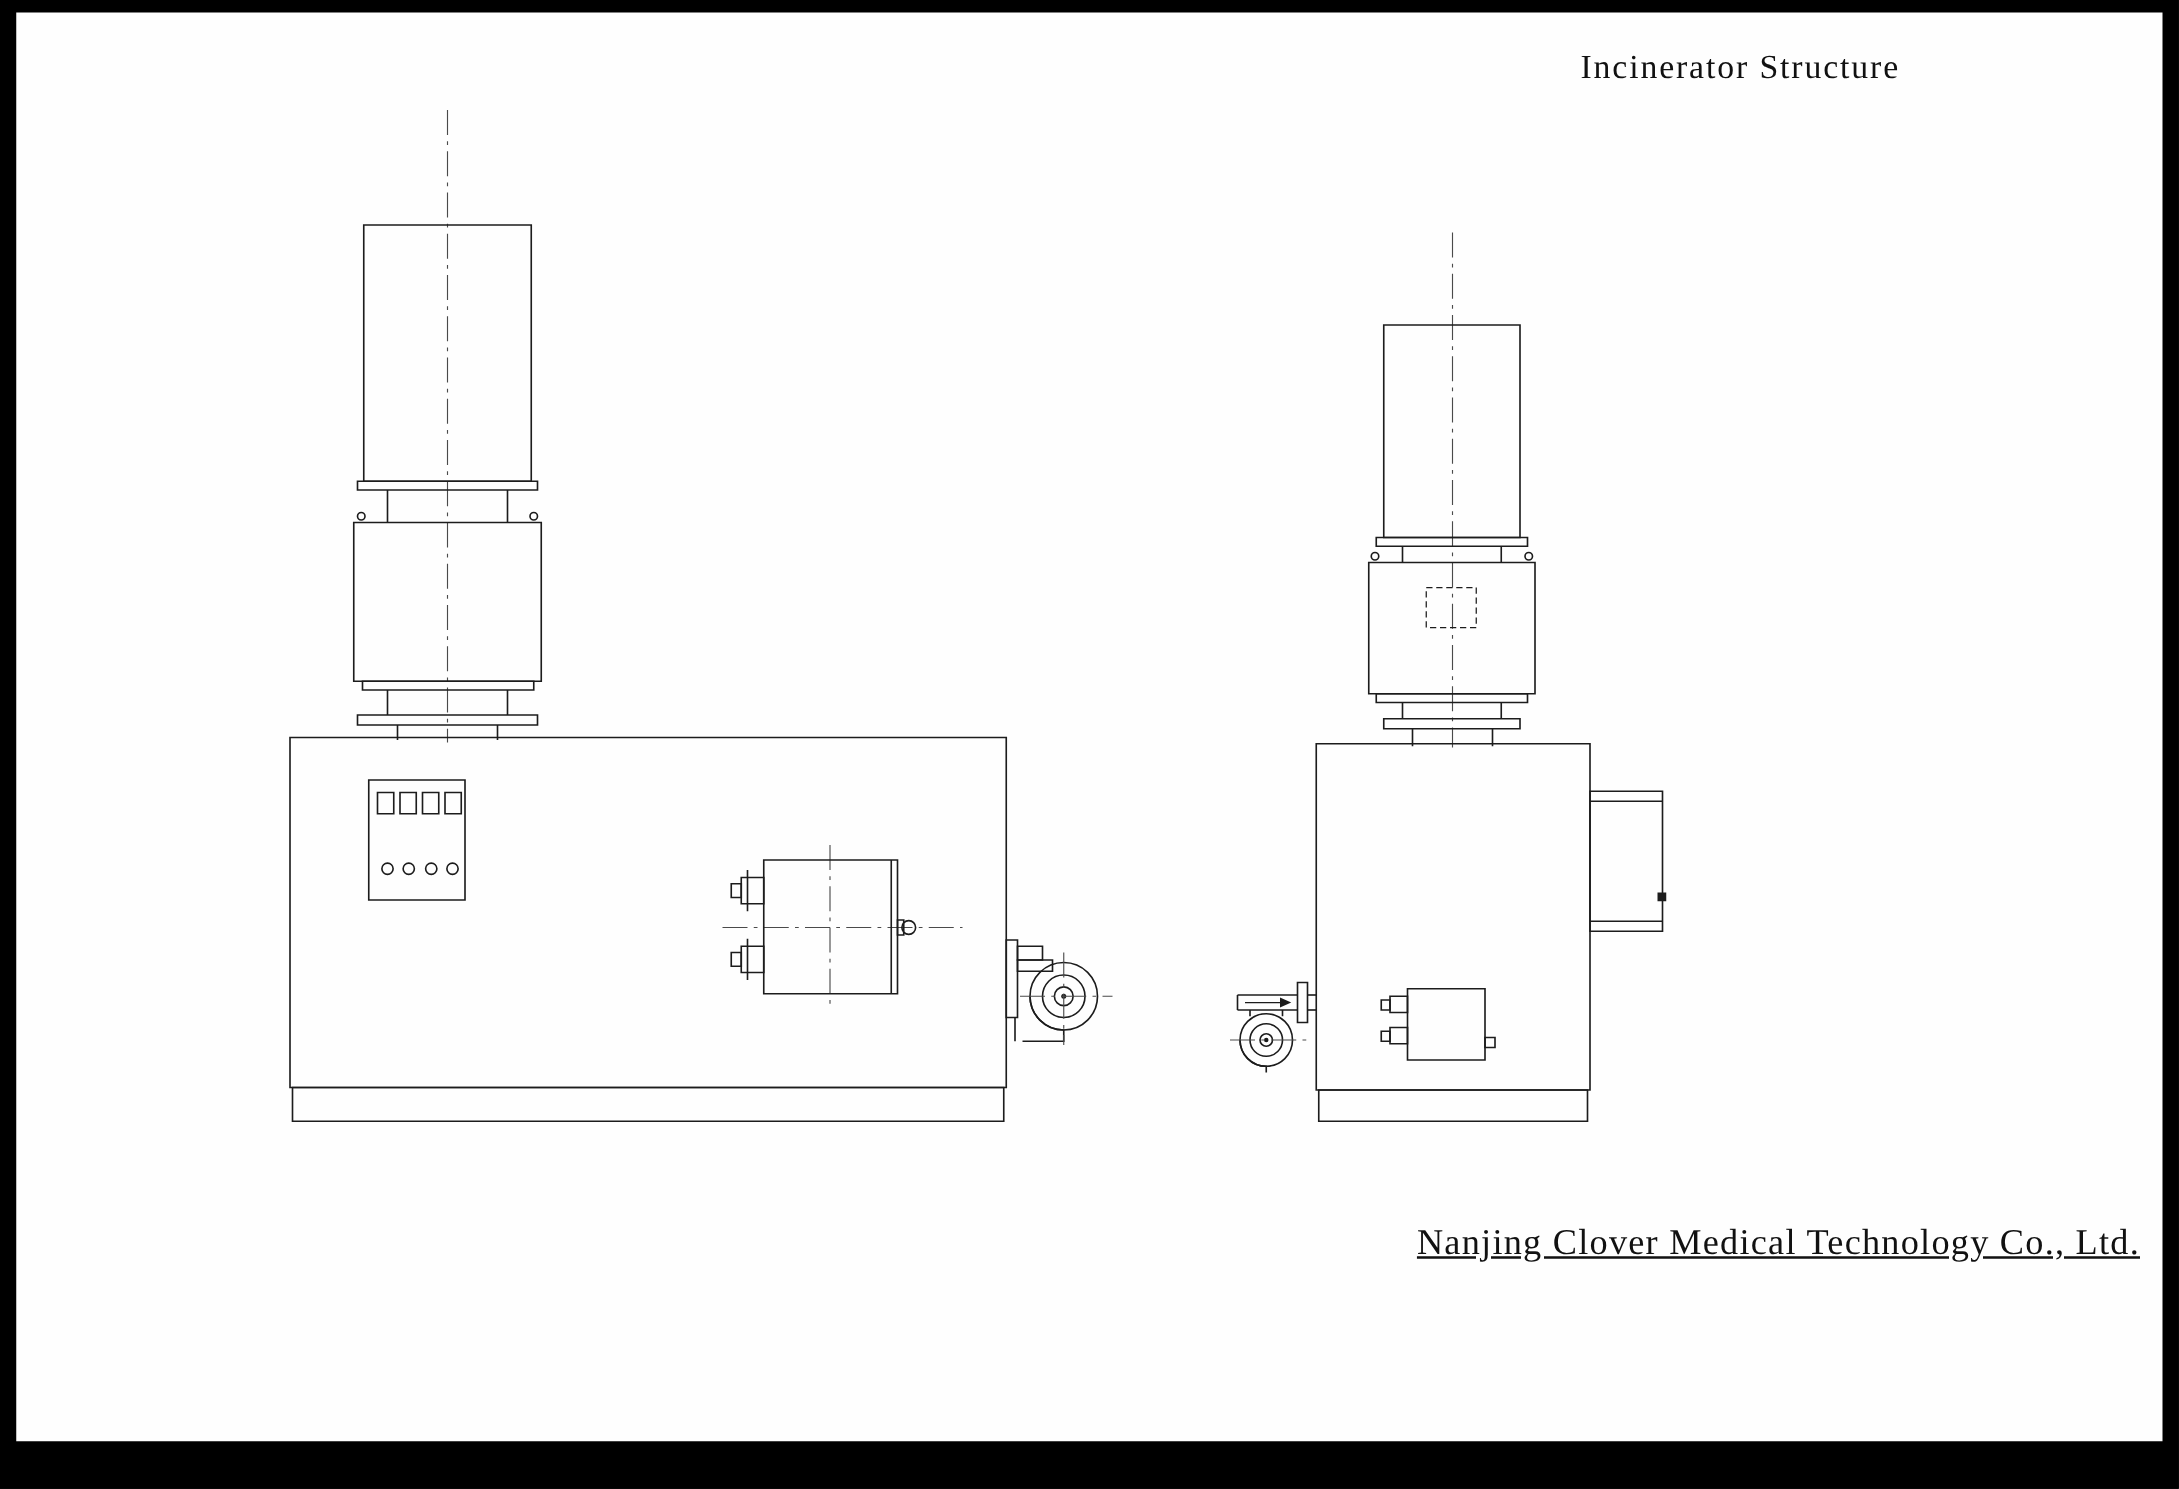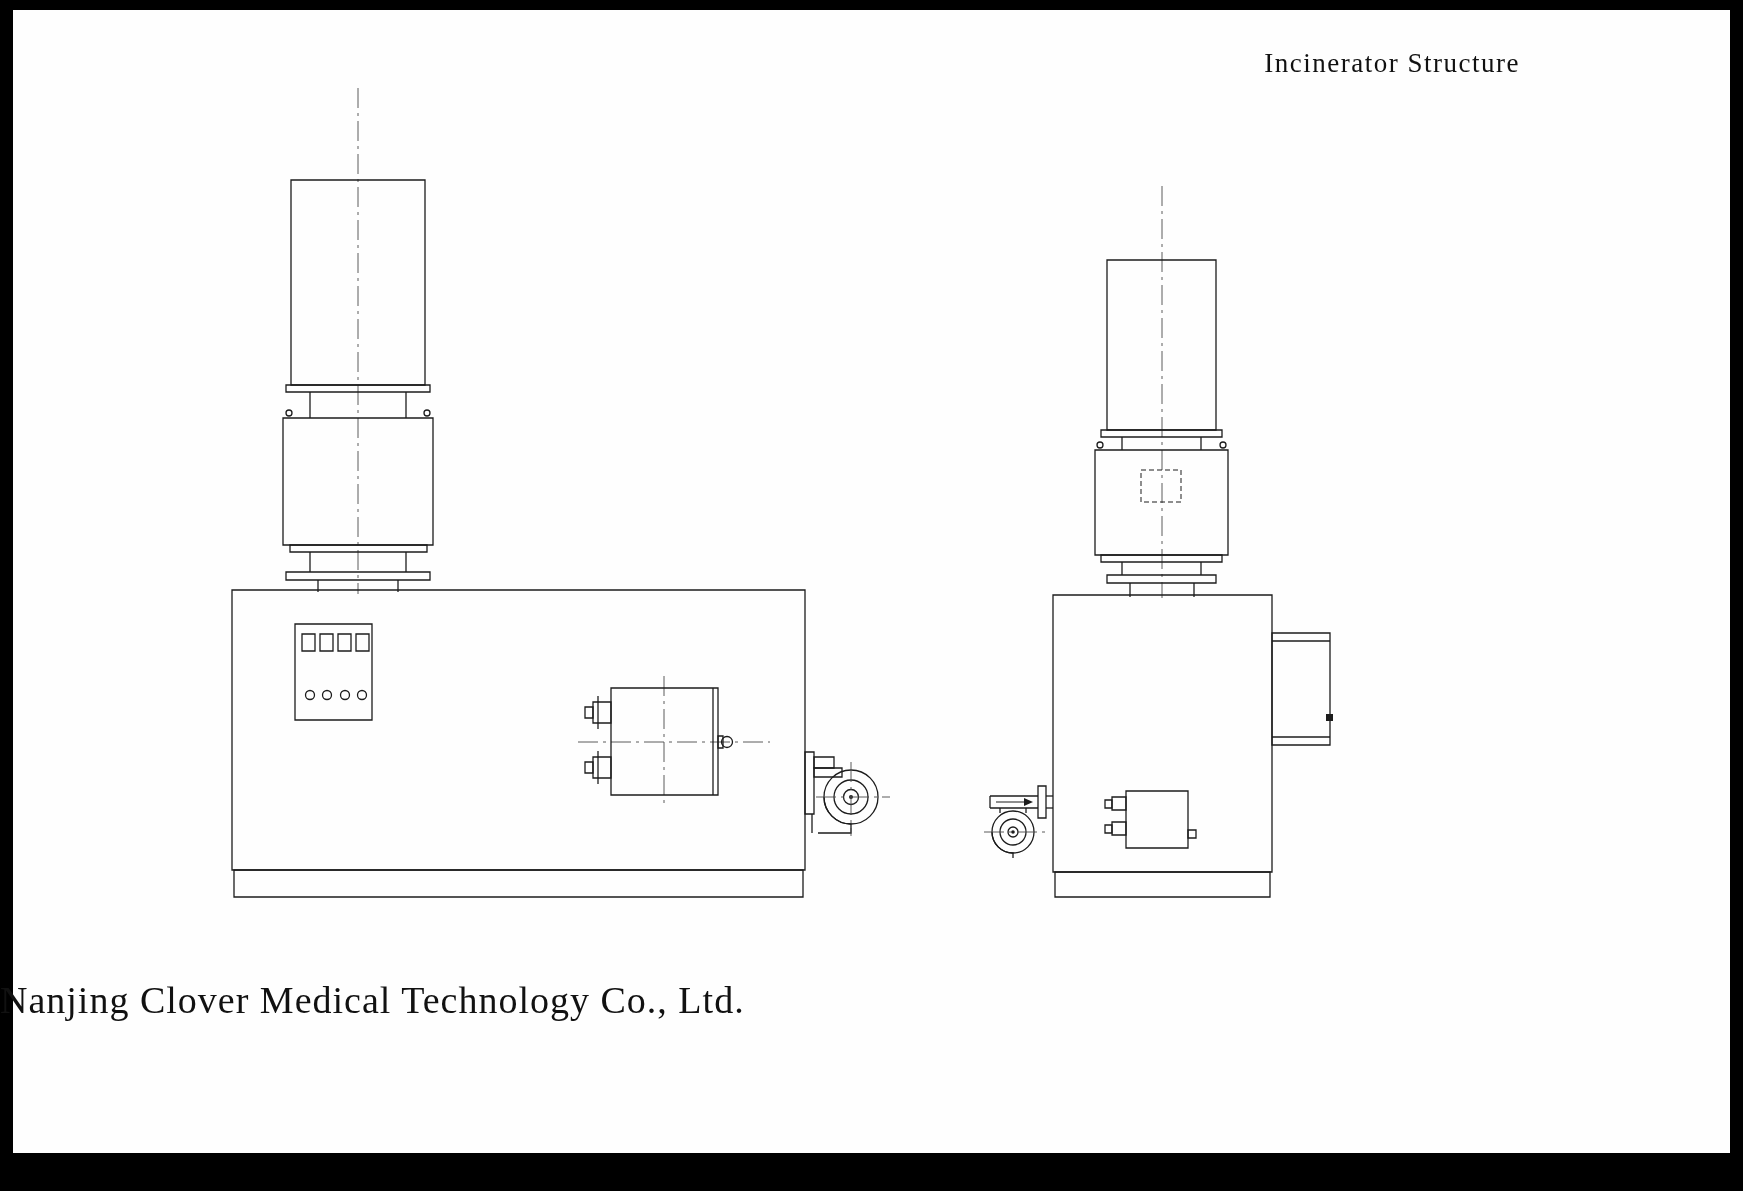--- a/index.html
+++ b/index.html
@@ -37,32 +37,32 @@
   .title-block {
     position: absolute;
     top: 38px;
     left: 1150px;
     width: 370px;
     text-align: right;
     font-size: 27px;
     letter-spacing: 1.5px;
     color: #111111;
     white-space: nowrap;
-    margin-top: 10px;
   }
   .footer-block {
     position: absolute;
     top: 978px;
     left: 0;
     width: 1712px;
-    text-align: left;
-    font-size: 38px;
+    text-align: right;
+    font-size: 29px;
     letter-spacing: 1px;
     color: #111111;
     white-space: nowrap;
+    text-decoration: underline;
   }
   
   .ln rect, .ln line, .ln circle, .ln path, .ln polygon {
     fill: none;
     stroke: #1c1c1c;
     stroke-width: 1.3;
     vector-effect: non-scaling-stroke;
   }
   .ln .cl {
     stroke: #4a4a4a;

